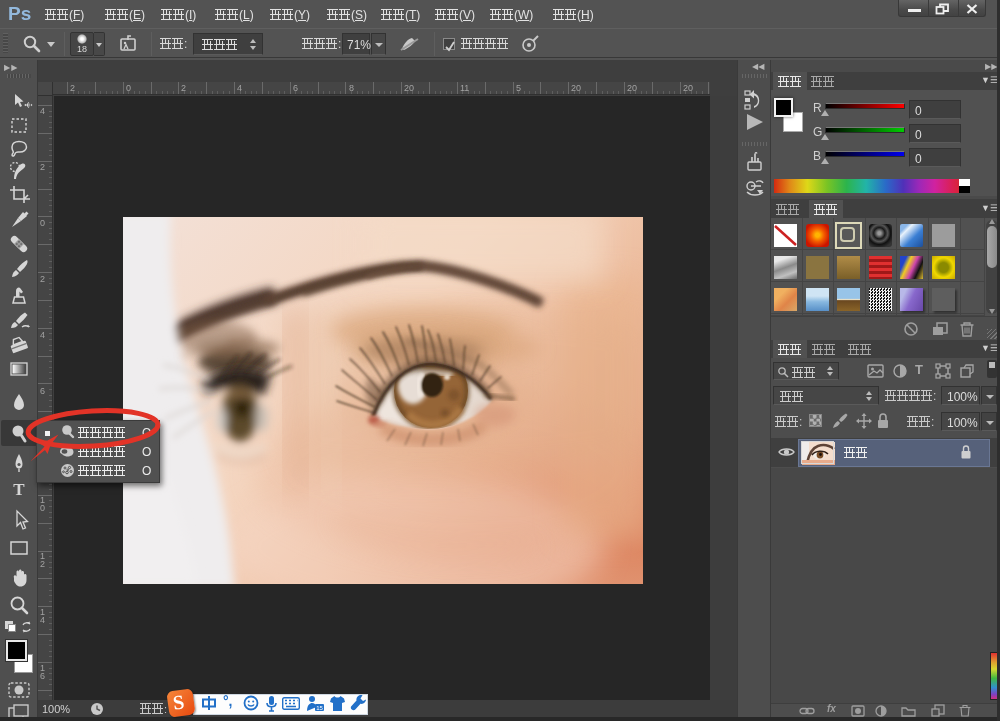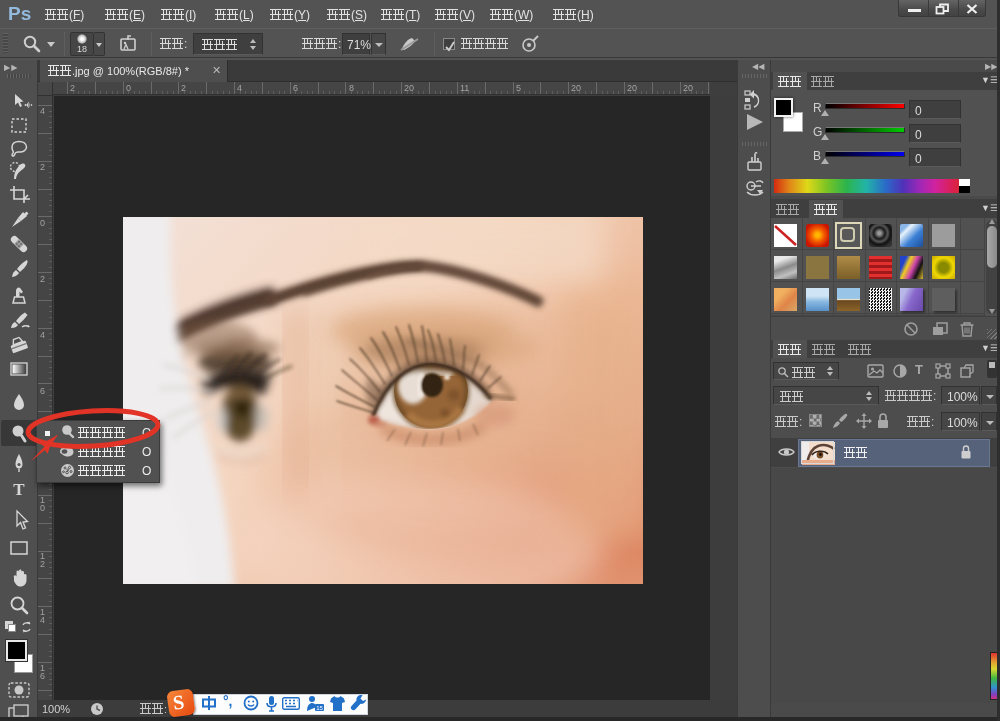--- a/index.html
+++ b/index.html
@@ -229,26 +229,20 @@
   <svg class="ab" style="left:8px;top:620px" width="22" height="20" viewBox="0 0 22 20">
       <rect x="1" y="3" width="20" height="14" rx="2" fill="none" stroke="#c9c9c9" stroke-width="1.4" stroke-dasharray="2.5 1.8"></rect>
       <circle cx="11" cy="10" r="4.5" fill="#c9c9c9"></circle>
     </svg>
   <svg class="ab" style="left:8px;top:644px" width="22" height="18" viewBox="0 0 22 18">
       <rect x="1" y="4" width="14" height="11" fill="none" stroke="#c9c9c9" stroke-width="1.4"></rect>
       <rect x="6" y="1" width="14" height="11" fill="#4f4f4f" stroke="#c9c9c9" stroke-width="1.4"></rect>
     </svg>
 </div>
 <div id="docwin" class="ab">
-  <div id="tabbar" class="ab">
-    <div id="dtab" class="ab">
-        <span class="ab" style="left:8px;top:5px;color:#e8e8e8;font-size:11px;"><span class="c"></span><span class="c"></span>.jpg @ 100%(RGB/8#) *</span>
-        <span class="ab" style="left:172px;top:4px;color:#b9b9b9;font-size:11px;">✕</span>
-      </div>
-  </div>
   <div id="rulh" class="ab">
     <div class="ab" style="left:0;top:0;width:657px;height:13px;background:
       repeating-linear-gradient(90deg,#6a6a6a 0 1px,transparent 1px 27.85px) 14.3px 0/657px 13px no-repeat,
       repeating-linear-gradient(90deg,#5e5e5e 0 1px,transparent 1px 5.57px) 14.3px 9px/657px 4px no-repeat;"></div>
     <div class="ab rn" style="left:17px">2</div>
       <div class="ab rn" style="left:73px">0</div>
       <div class="ab rn" style="left:128px">2</div>
       <div class="ab rn" style="left:184px">4</div>
       <div class="ab rn" style="left:240px">6</div>
       <div class="ab rn" style="left:296px">8</div>
@@ -633,20 +627,45 @@
         <rect x="0" y="18" width="33" height="5" fill="#e8ab8c"></rect>
       </svg>
     <div class="ab" style="left:30px;top:83px;width:33px;height:23px;border:1px solid #d8d8d8;"></div>
     <span class="ab" style="left:73px;top:88px;color:#f0f0f0;font-size:12px;font-style:italic;"><span class="c"></span><span class="c"></span></span>
     <svg class="ab" style="left:188px;top:86px" width="14" height="16" viewBox="0 0 14 16">
         <rect x="2.5" y="7" width="9" height="7.5" rx="1" fill="#cfcfcf"></rect>
         <path d="M4.5 7 L4.5 4.5 A2.5 2.5 0 0 1 9.5 4.5 L9.5 7" fill="none" stroke="#cfcfcf" stroke-width="1.4"></path>
       </svg>
     <div class="ab" style="left:0;top:110px;width:230px;height:235px;background:#484848;"></div>
   </div>
+  <div class="ab" style="left:0;top:643px;width:230px;height:14px;background:#4d4d4d;border-top:1px solid #3e3e3e;color:#9e9e9e;">
+    <svg class="ab" style="left:28px;top:2px" width="16" height="10" viewBox="0 0 16 10">
+        <rect x="1" y="2.5" width="8" height="5" rx="2.5" fill="none" stroke="#9e9e9e" stroke-width="1.3"></rect>
+        <rect x="7" y="2.5" width="8" height="5" rx="2.5" fill="none" stroke="#9e9e9e" stroke-width="1.3"></rect>
+      </svg>
+    <span class="ab" style="left:56px;top:-1px;font-size:10px;font-style:italic;font-weight:bold;">fx</span>
+    <svg class="ab" style="left:80px;top:1px" width="14" height="12" viewBox="0 0 14 12">
+        <rect x="1" y="1" width="12" height="10" rx="1" fill="none" stroke="#9e9e9e" stroke-width="1.3"></rect>
+        <circle cx="7" cy="6" r="3" fill="#9e9e9e"></circle>
+      </svg>
+    <svg class="ab" style="left:104px;top:1px" width="12" height="12" viewBox="0 0 12 12">
+        <circle cx="6" cy="6" r="5" fill="none" stroke="#9e9e9e" stroke-width="1.3"></circle>
+        <path d="M6 1 A5 5 0 0 1 6 11 Z" fill="#9e9e9e"></path>
+      </svg>
+    <svg class="ab" style="left:130px;top:1px" width="15" height="12" viewBox="0 0 15 12">
+        <path d="M1 11 L1 3 L5 3 L7 5 L14 5 L14 11 Z" fill="none" stroke="#9e9e9e" stroke-width="1.3"></path>
+      </svg>
+    <svg class="ab" style="left:160px;top:0px" width="14" height="13" viewBox="0 0 14 13">
+        <rect x="4" y="1" width="9" height="9" fill="none" stroke="#9e9e9e" stroke-width="1.3"></rect>
+        <rect x="1" y="5" width="7" height="7" fill="#4d4d4d" stroke="#9e9e9e" stroke-width="1.3"></rect>
+      </svg>
+    <svg class="ab" style="left:188px;top:0px" width="12" height="13" viewBox="0 0 12 13">
+        <path d="M2 3.5 L10 3.5 L9.2 12 L2.8 12 Z M4 3.5 L4 1.5 L8 1.5 L8 3.5 M.5 3.5 L11.5 3.5" stroke="#9e9e9e" stroke-width="1.1" fill="none"></path>
+      </svg>
+  </div>
   <div class="ab" style="left:219px;top:592px;width:8px;height:48px;background:linear-gradient(#e03030,#e0a030 20%,#d8d830 35%,#40b840 55%,#3090d0 75%,#8040c0 90%,#d03080);border:1px solid #222;"></div>
 </div>
 <div id="bottomstrip" class="ab" style="left:0;top:717px;width:1000px;height:4px;background:#282828;"></div>
 <div class="ab" style="left:997px;top:0;width:3px;height:721px;background:#2e2e2e;"></div>
 <div id="flyout" class="ab" style="left:36px;top:420px;width:124px;height:63px;background:#515151;border:1px solid #3a3a3a;box-shadow:2px 3px 6px rgba(0,0,0,.55);">
   <div class="ab" style="left:8px;top:10px;width:5px;height:5px;background:#f2f2f2;"></div>
   <svg class="ab" style="left:22px;top:2px" width="17" height="17" viewBox="0 0 17 17">
       <circle cx="8" cy="7" r="4.8" fill="#c9c9c9"></circle>
       <line x1="10.5" y1="10.5" x2="14" y2="14" stroke="#c9c9c9" stroke-width="2.4" stroke-linecap="round"></line>
     </svg>

